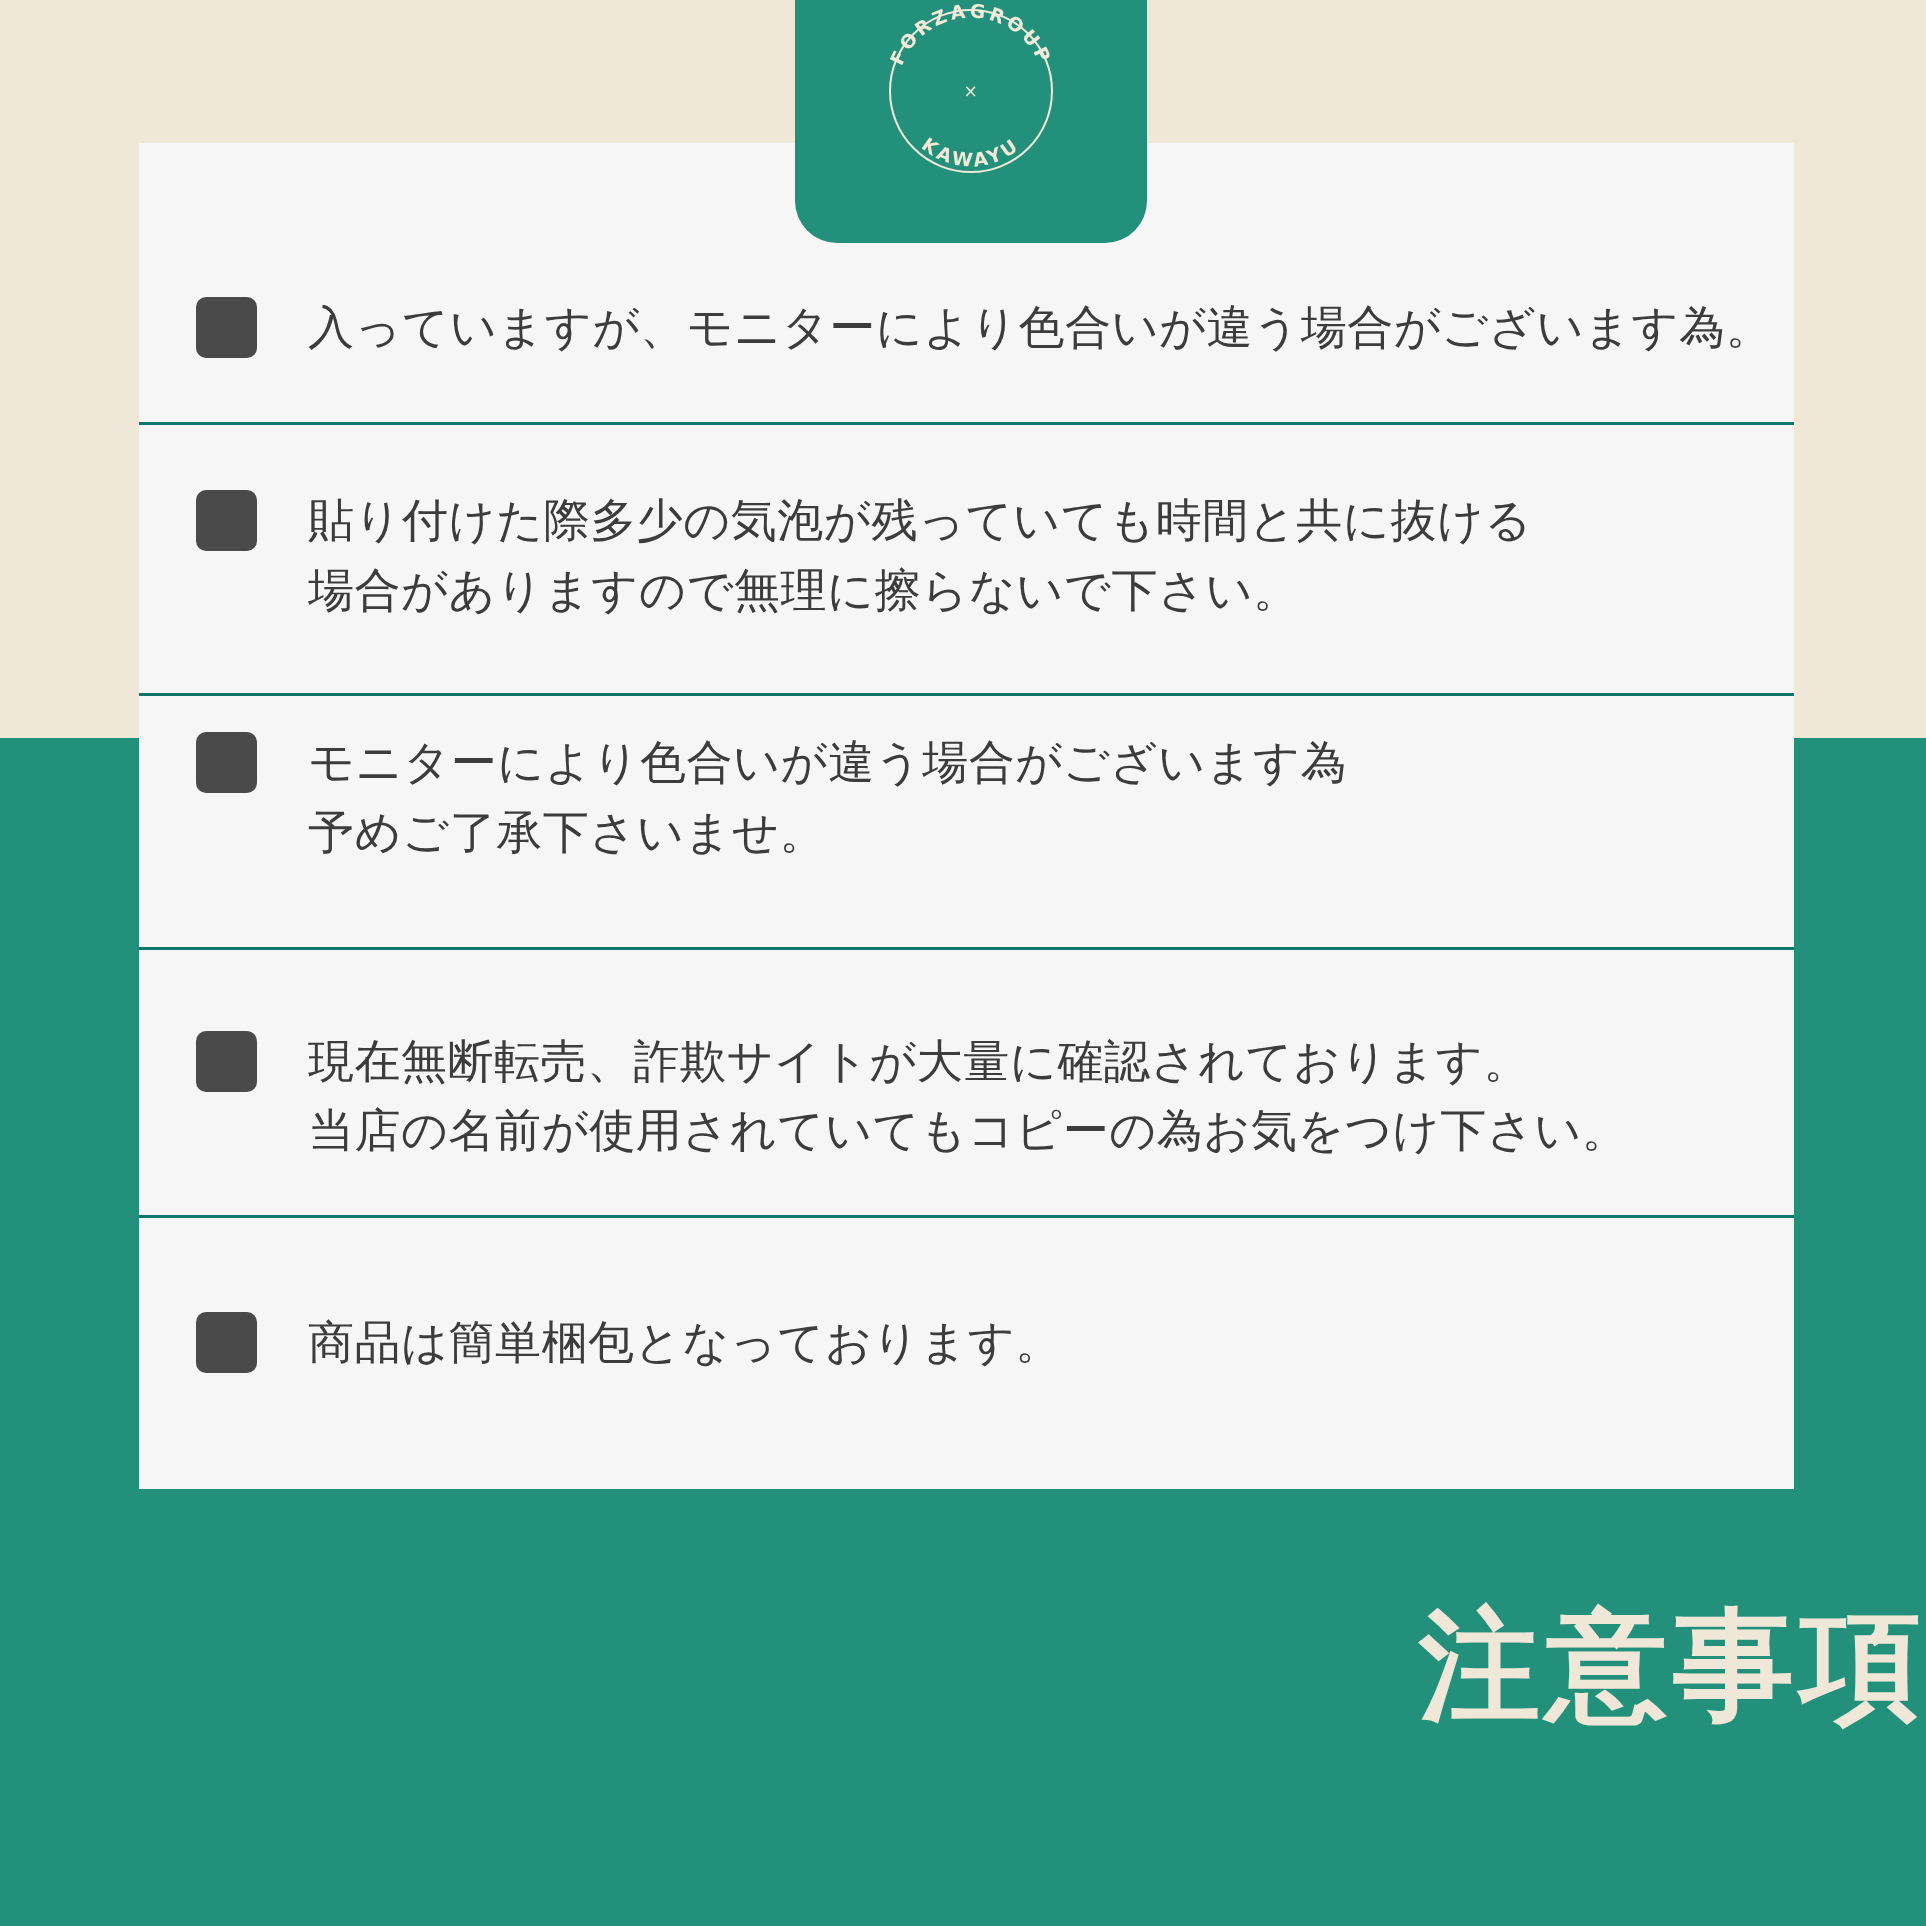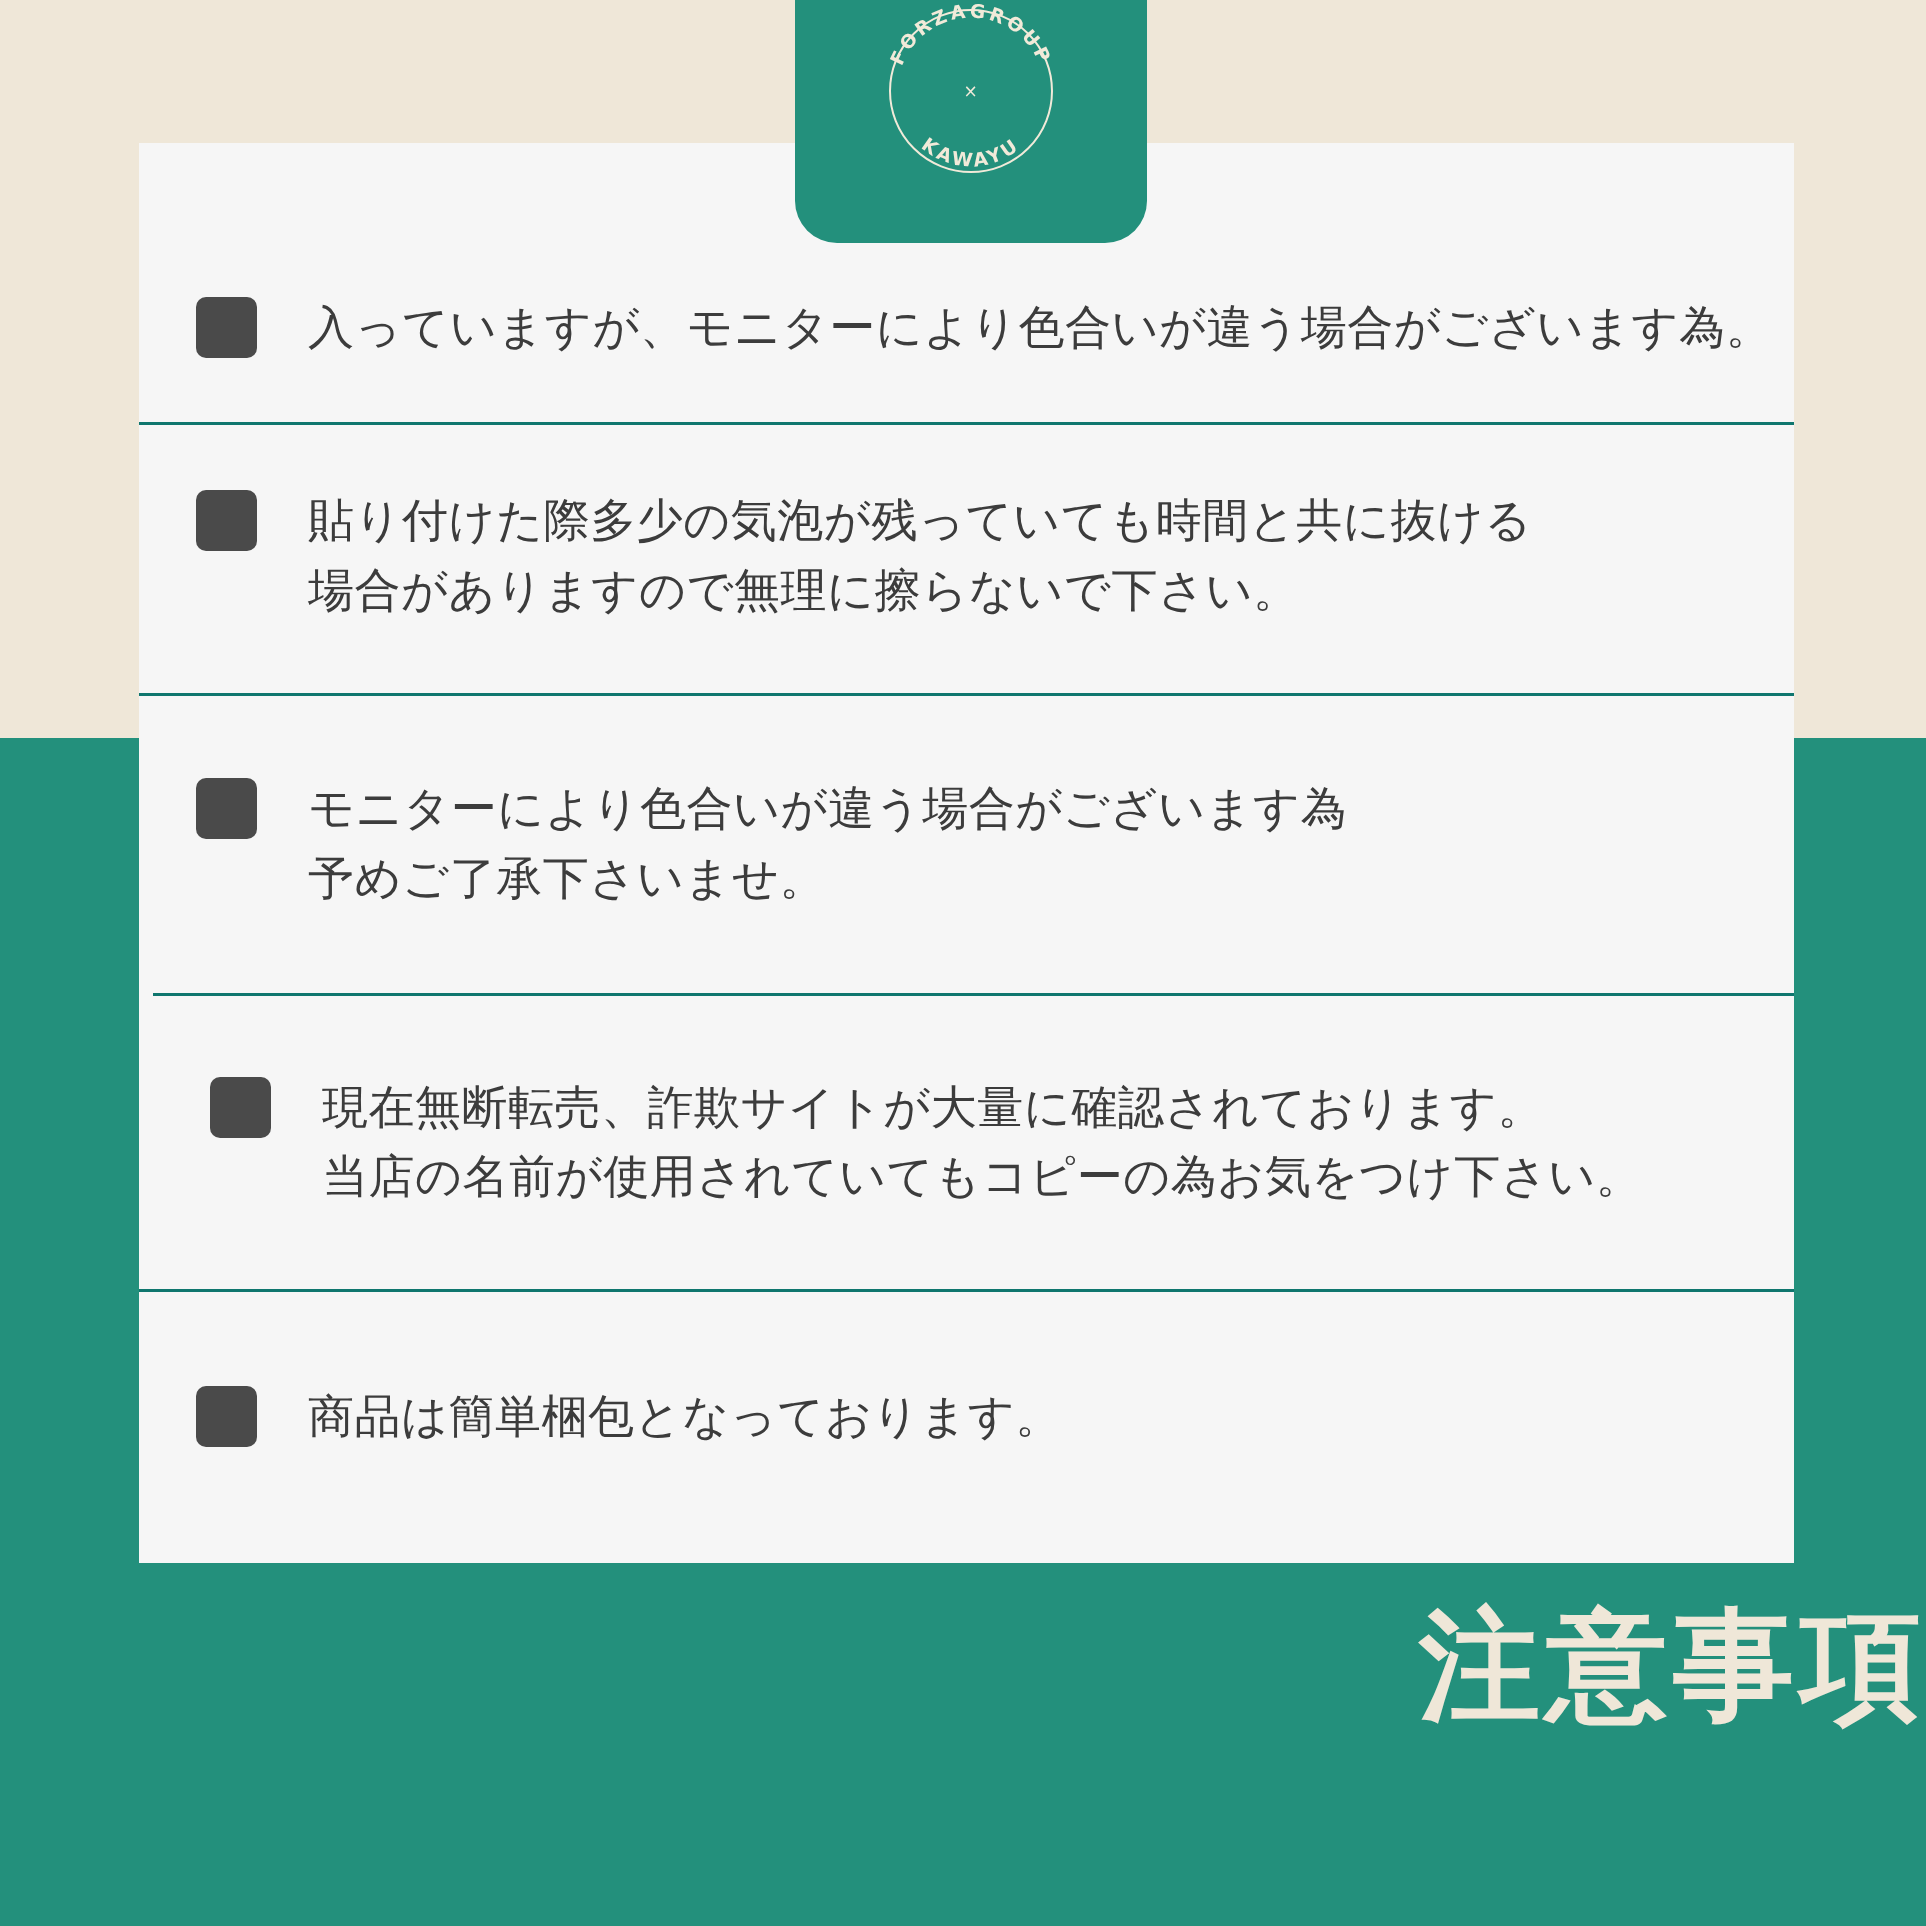--- a/index.html
+++ b/index.html
@@ -125,22 +125,22 @@
     line-height: 1.52;
     letter-spacing: 0.5px;
     font-weight: 500;
     padding-right: 30px;
   }
   .row-text .line { display: block; white-space: nowrap; }
 
   
   .row-1 { padding-top: 150px; padding-bottom: 59px; }
   .row-2 { padding-top: 61px; padding-bottom: 67px; }
-  .row-3 { padding-top: 78px; padding-bottom: 79px; }
-  .row-4 { padding-top: 77px; padding-bottom: 77px; margin-left: 14px; }
+  .row-3 { padding-top: 32px; padding-bottom: 79px; }
+  .row-4 { padding-top: 77px; padding-bottom: 49px; }
   .row-5 { padding-top: 90px; padding-bottom: 111px; }
 
   
   .footer {
     position: absolute;
     left: 0;
     top: 1596px;
     width: 1927px;
     text-align: right;
     z-index: 4;

